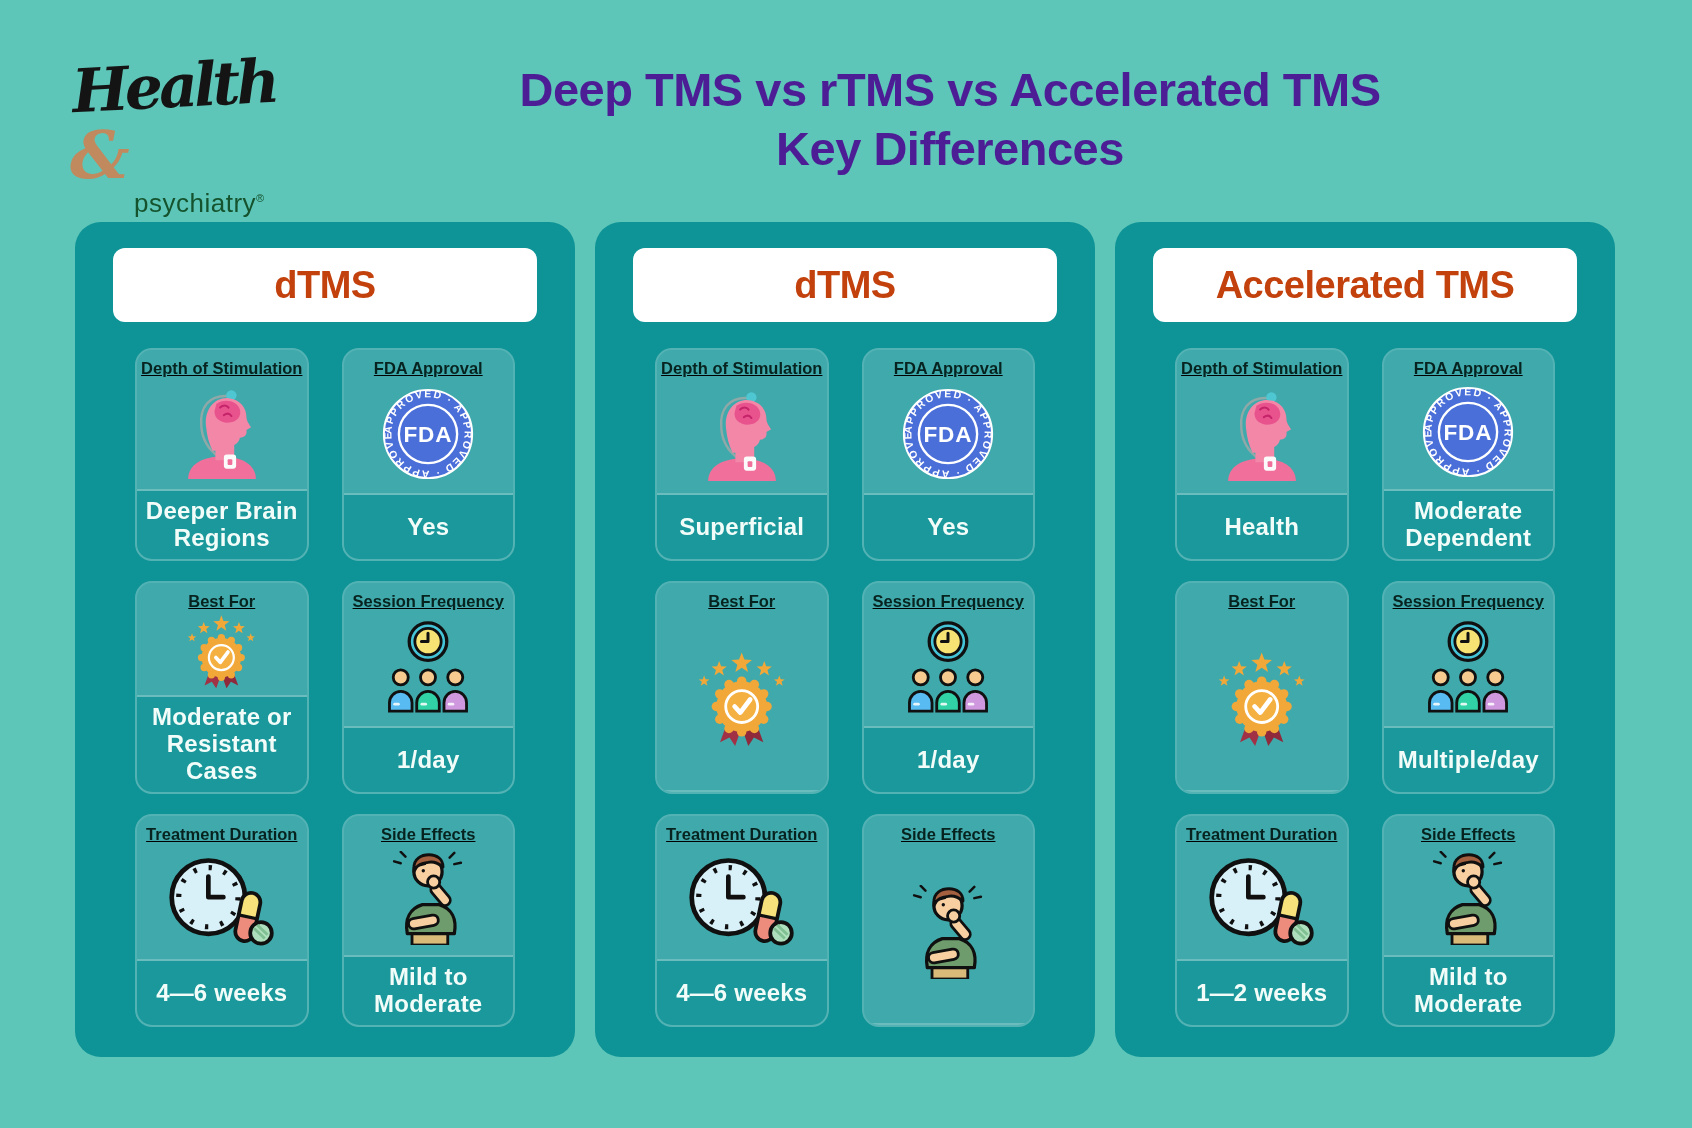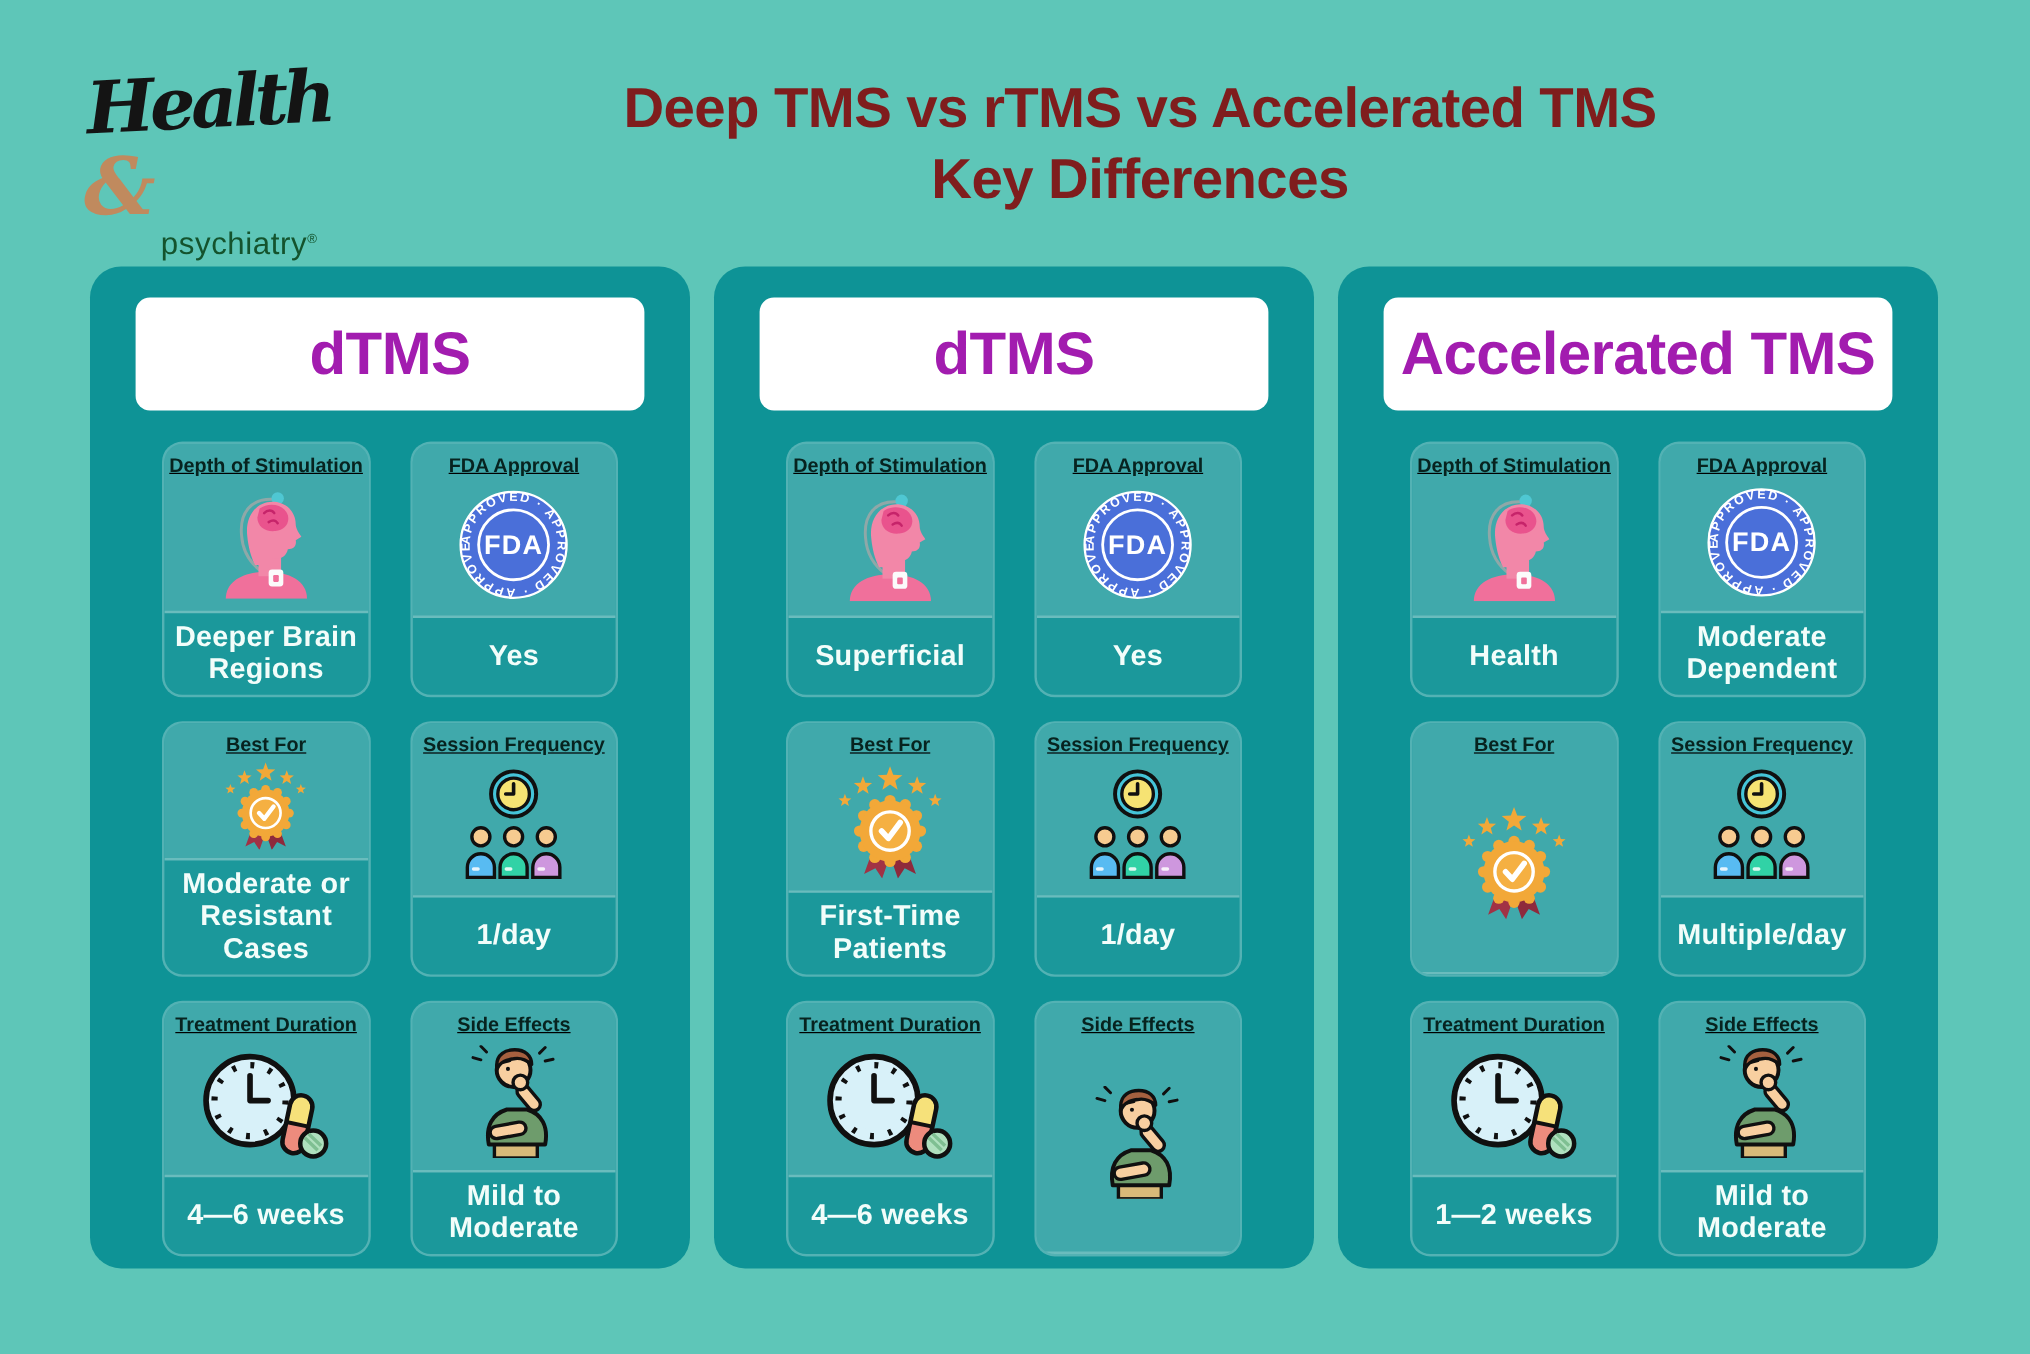--- a/index.html
+++ b/index.html
@@ -21,36 +21,36 @@
     font-size:66px;color:#C08A5E;letter-spacing:0;margin-left:-2px;
   }
   .logo-sub{
     font-size:26px;font-weight:400;color:#14532d;letter-spacing:0.5px;
     margin:-6px 0 0 62px;
   }
   .logo-reg{font-size:11px;vertical-align:super;}
   
   .title{
     position:absolute;left:420px;top:60px;width:1060px;text-align:center;
-    font-size:47px;font-weight:800;color:#7f1d1d;line-height:1.26;
+    font-size:47px;font-weight:800;color:#4c1d95;line-height:1.26;
     letter-spacing:-0.5px;
   }
   
   .board{
     position:absolute;left:75px;top:222px;width:1540px;height:835px;
     display:grid;grid-template-columns:repeat(3,500px);column-gap:20px;
   }
   .column{
     background:#0E9396;border-radius:26px;
     padding:26px 38px 0 38px;box-sizing:border-box;
   }
   .col-header{
-    height:94px;background:#FFFFFF;border-radius:12px;
+    height:74px;background:#FFFFFF;border-radius:12px;
     display:flex;align-items:center;justify-content:center;
-    font-size:50px;font-weight:800;color:#a21caf;letter-spacing:-0.5px;
+    font-size:38px;font-weight:800;color:#c2410c;letter-spacing:-0.5px;
     margin-bottom:26px;
   }
   .cards{
     margin:0 22px;display:grid;grid-template-columns:1fr 1fr;
     column-gap:33px;row-gap:20px;grid-auto-rows:213px;
   }
   .card{
     display:flex;flex-direction:column;border-radius:17px;overflow:hidden;
     border:2px solid rgba(255,255,255,0.25);box-sizing:border-box;
     background:rgba(255,255,255,0.055);
@@ -307,21 +307,20 @@
       <circle cx="55" cy="31" r="5"></circle>
                   <circle cx="68.5" cy="34.6" r="5"></circle>
                   <circle cx="78.4" cy="44.5" r="5"></circle>
       <circle cx="55" cy="58" r="27"></circle>
     </g>
     <circle cx="55" cy="58" r="17" fill="#F5B042" stroke="#FFFFFF" stroke-width="3"></circle>
     <path d="M47.5 58 L53.5 64.5 L64 50.5" fill="none" stroke="#FFFFFF" stroke-width="5" stroke-linecap="round" stroke-linejoin="round"></path>
   </svg>
 </div>
         </div>
-        <div class="card-value">First-Time Patients</div>
       </div>
       <div class="card">
         <div class="card-top">
           <div class="card-label">Session Frequency</div>
           <div class="icon-wrap">
   <svg viewBox="0 0 100 100">
     <circle cx="50" cy="23" r="20" fill="#45C4D8" stroke="#101010" stroke-width="3.5"></circle>
     <circle cx="50" cy="23" r="14" fill="#F6E373" stroke="#101010" stroke-width="3"></circle>
     <path d="M50 23 L50 14 M50 23 L43 23" stroke="#101010" stroke-width="3.2" stroke-linecap="round"></path>
     <circle cx="21" cy="61" r="8" fill="#F7CB90" stroke="#101010" stroke-width="3"></circle>

